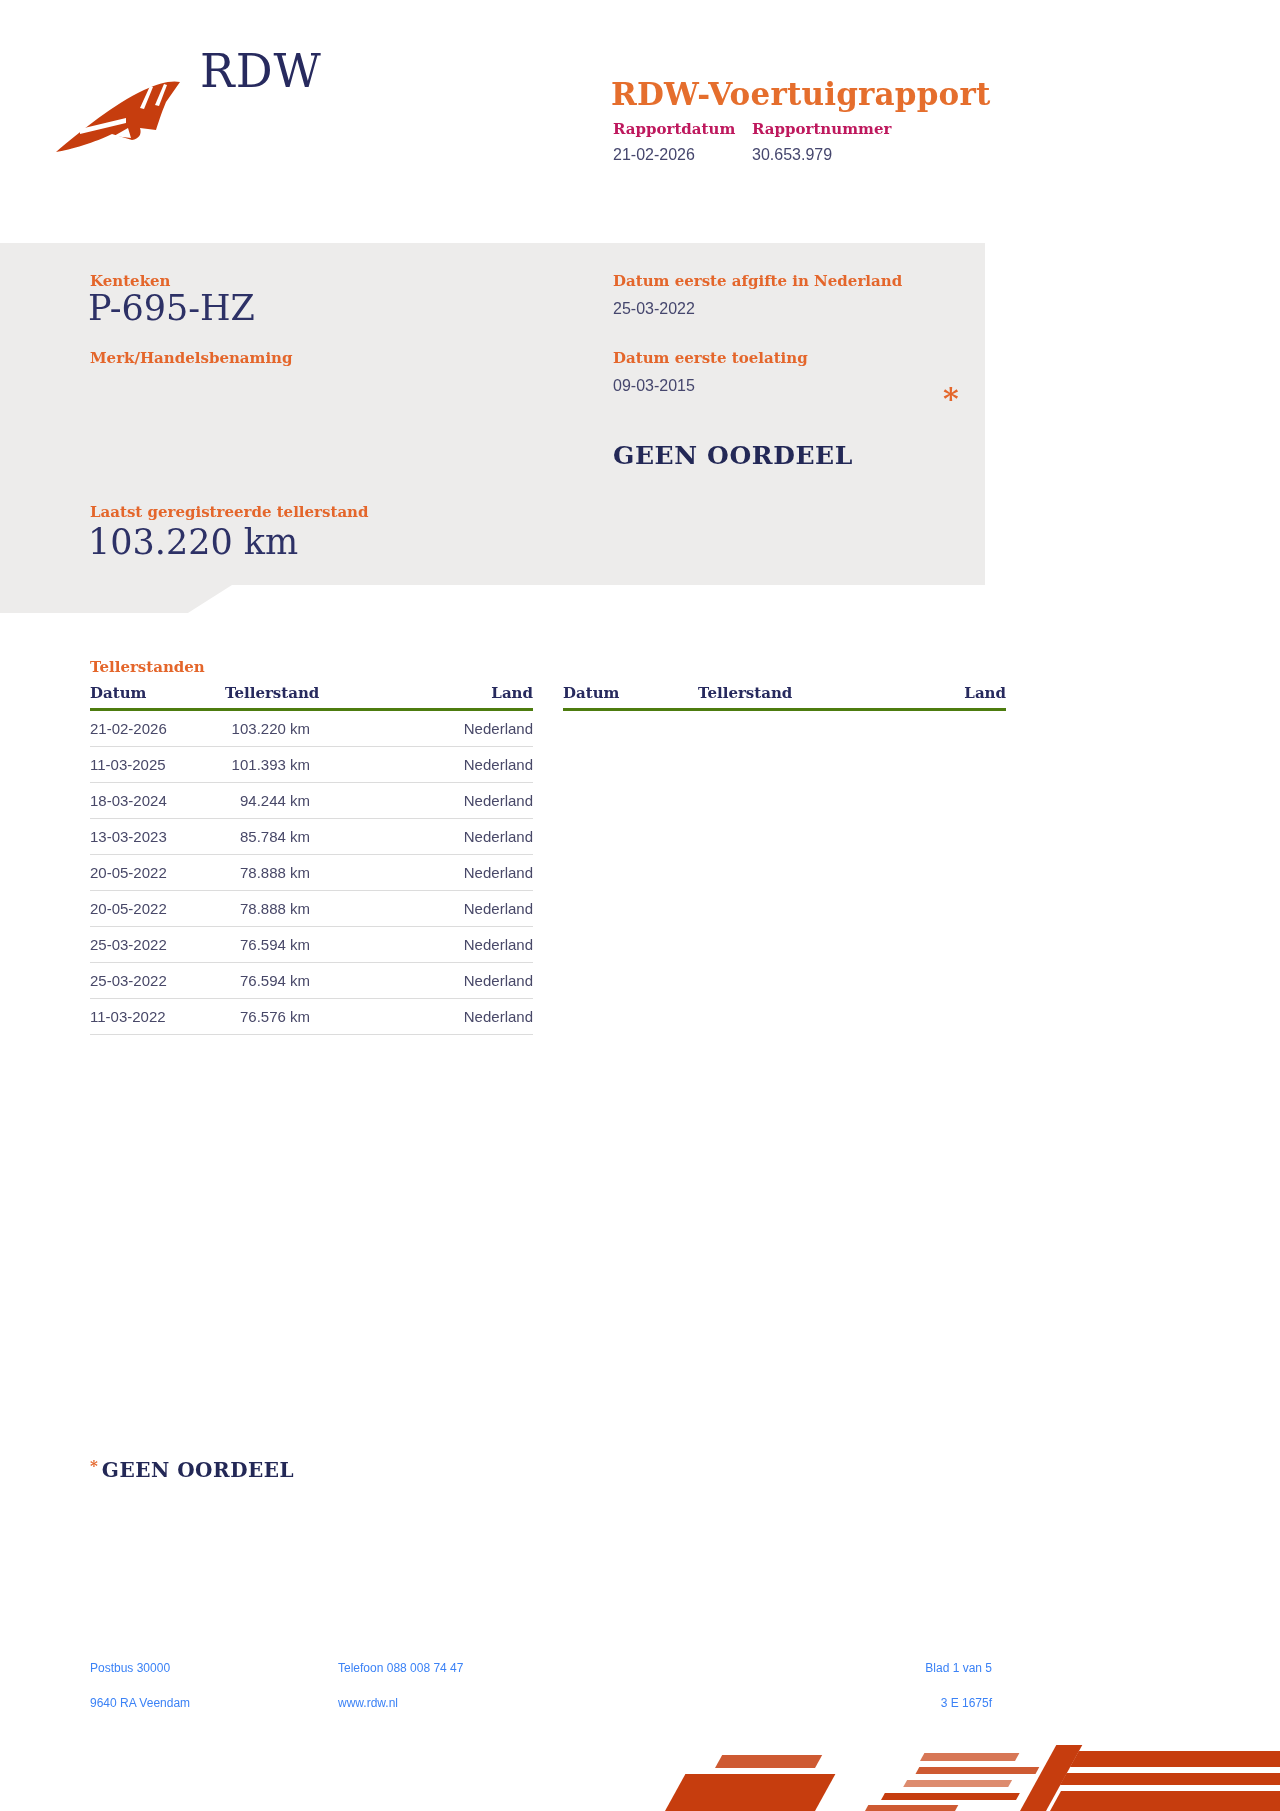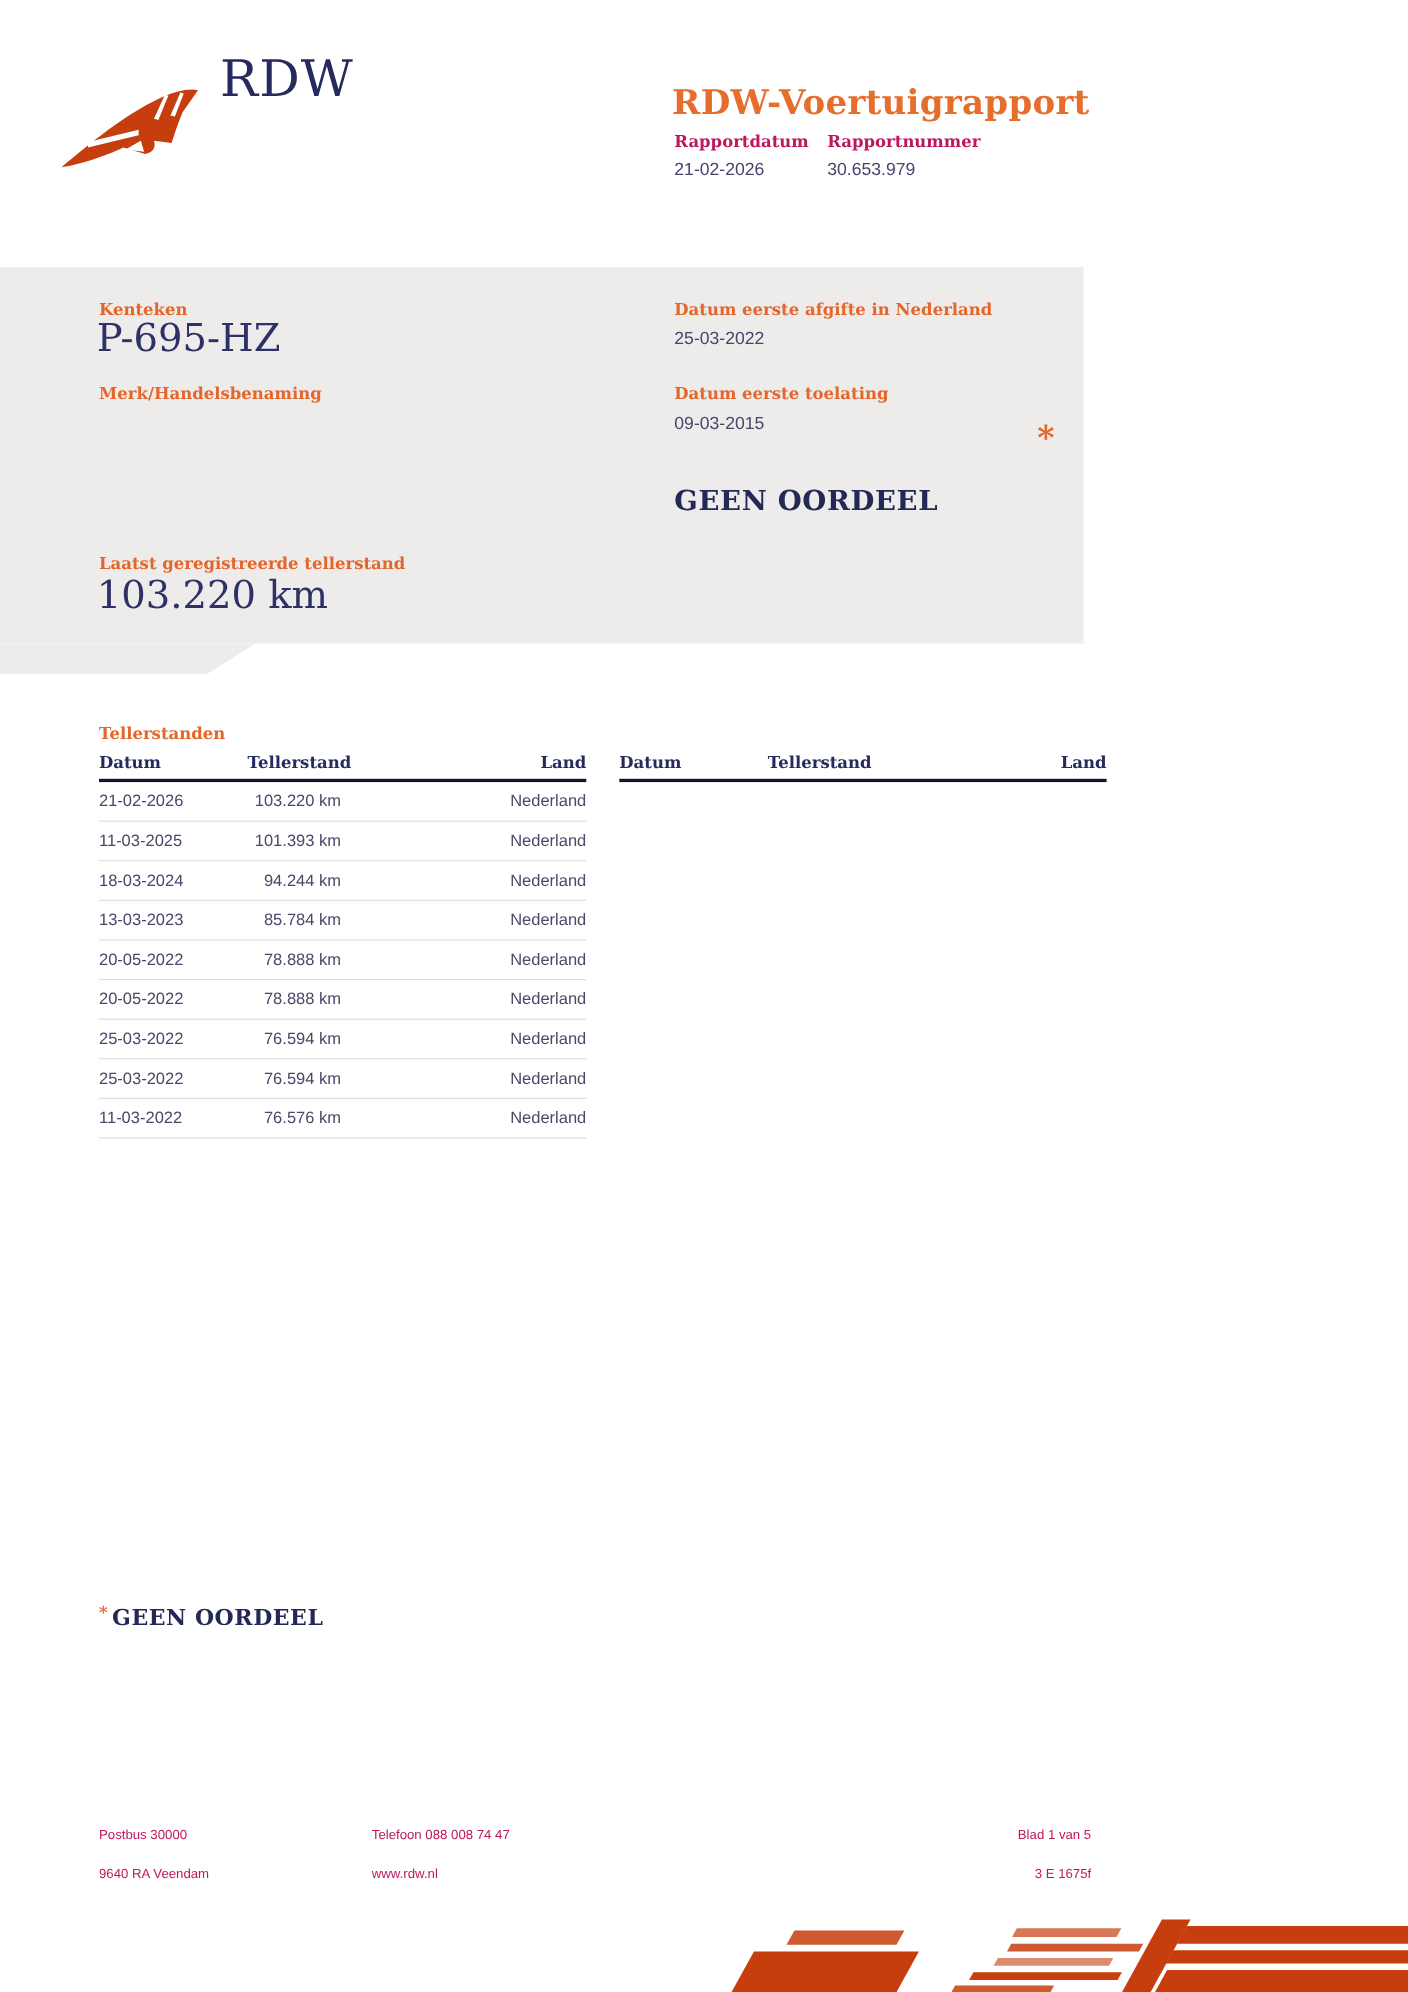--- a/index.html
+++ b/index.html
@@ -52,21 +52,21 @@
   }
 
   
   .section-title {
     position:absolute; left:90px; top:658px;
     font-family:"DejaVu Serif", serif; font-weight:bold; font-size:15px; color:#e4662b;
   }
   .vtable { position:absolute; top:684px; width:443px; }
   .t-left  { left:90px; }
   .t-right { left:563px; }
-  .thead { display:flex; border-bottom:3px solid #0f172a; padding-bottom:6px; }
+  .thead { display:flex; border-bottom:3px solid #4d7c0f; padding-bottom:6px; }
   .th {
     font-family:"DejaVu Serif", serif; font-weight:bold; font-size:15px; color:#272a5e;
   }
   .th.c0 { width:135px; }
   .th.c1 { width:85px; }
   .th.c2 { flex:1; text-align:right; }
   .trow {
     display:flex; height:35px; align-items:center;
     border-bottom:1px solid #dcdcdc; font-size:15px; color:#484868;
   }
@@ -80,21 +80,21 @@
     font-family:"DejaVu Serif", serif; font-weight:bold; font-size:20px;margin-top:20px;
   }
   .note-title .star { color:#e4662b; font-size:15px; vertical-align:6px; margin-right:4px; }
   .note-title .txt  { color:#232856; letter-spacing:0.5px; }
   .note-body {
     position:absolute; left:90px; top:1484px; width:840px;
     font-size:15.5px; line-height:38px; color:#e2764b;
   }
 
   
-  .foot { position:absolute; font-size:12px; color:#be185d; white-space:nowrap; }
+  .foot { position:absolute; font-size:12px; color:#3b82f6; white-space:nowrap; }
   .foot.right { text-align:right; }
 
   
   .bottom-logo { position:absolute; left:620px; top:1741px; }
 </style>
 </head>
 <body>
 
 <div class="page">
 

